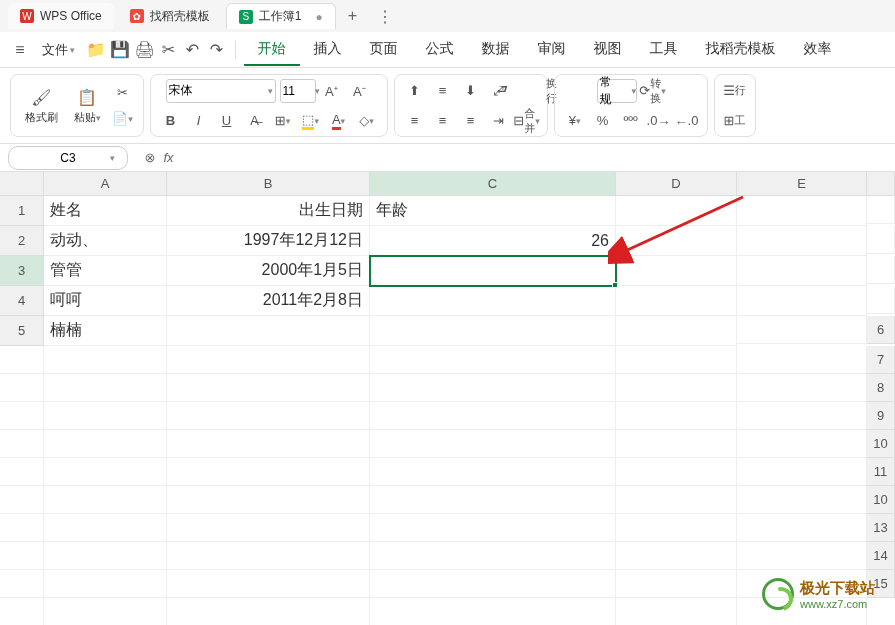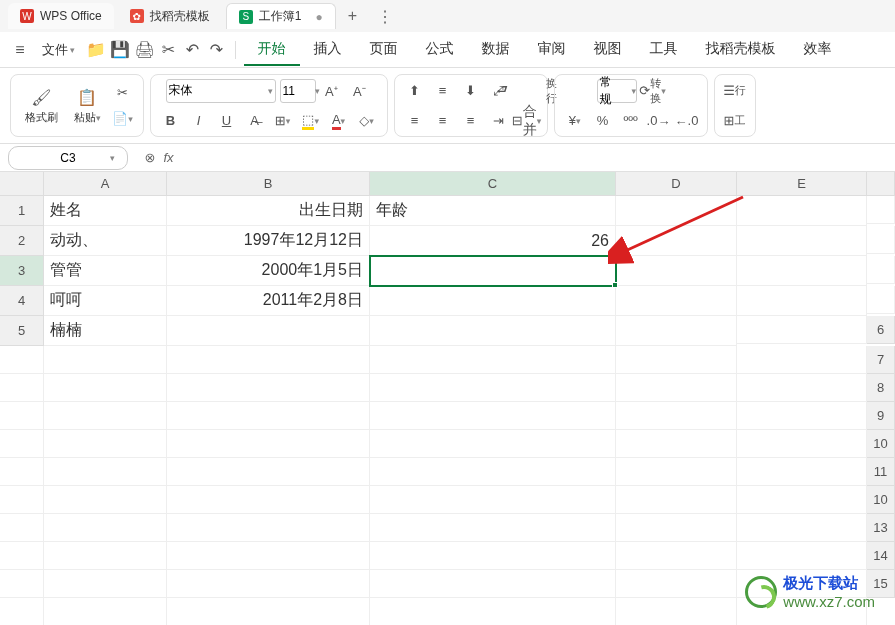--- a/index.html
+++ b/index.html
@@ -44,22 +44,22 @@
     .cell{height:28px;border-right:1px solid #eee;border-bottom:1px solid #eee;padding:2px 6px;font-size:16px;color:#333;display:flex;align-items:center;font-family:"SimSun",serif;}
     .cell.right{justify-content:flex-end;}
     .cell.data-row{height:30px;}
     .selected-cell{outline:2px solid #0a7d3c;outline-offset:-1px;position:relative;}
     .fill-handle{position:absolute;right:-3px;bottom:-3px;width:6px;height:6px;background:#0a7d3c;border:1px solid #fff;}
     .arrow-overlay{position:absolute;pointer-events:none;}
     .watermark{position:absolute;right:20px;bottom:15px;display:flex;align-items:center;gap:6px;}
     .wm-logo{width:32px;height:32px;border-radius:50%;border:3px solid #4a9d3f;position:relative;}
     .wm-logo::before{content:"";position:absolute;left:4px;top:6px;width:16px;height:16px;border:4px solid transparent;border-top-color:#7ec850;border-right-color:#7ec850;border-radius:50%;transform:rotate(30deg);}
     .wm-txt{display:flex;flex-direction:column;}
-    .wm-t1{font-size:15px;color:#1d4ed8;font-weight:bold;}
-    .wm-t2{font-size:15px;color:#4a8c3e;}
+    .wm-t1{font-size:15px;color:#a16207;font-weight:bold;}
+    .wm-t2{font-size:11px;color:#4a8c3e;}
   </style>
 </head>
 <body>
 
 <div class="tabs-bar">
   <div class="tab app">
     <span class="tab-icon" style="background:#d9342a;">W</span>
     <span>WPS Office</span>
   </div>
   <div class="tab">
@@ -156,21 +156,21 @@
         <span class="ribbon-sm">≡</span>
         <span class="ribbon-sm">⬇</span>
         <span class="ribbon-sm">⤢</span>
         <span class="ribbon-sm">⮐<span style="font-size:11px;margin-left:38px;">换行</span></span>
       </div>
       <div class="ribbon-row">
         <span class="ribbon-sm">≡</span>
         <span class="ribbon-sm">≡</span>
         <span class="ribbon-sm">≡</span>
         <span class="ribbon-sm">⇥</span>
-        <span class="ribbon-sm">⊟<span style="font-size:14px;">合并</span><span class="dd-arrow">▾</span></span>
+        <span class="ribbon-sm">⊟<span style="font-size:11px;">合并</span><span class="dd-arrow">▾</span></span>
       </div>
     </div>
   </div>
   <div class="ribbon-group">
     <div class="ribbon-col" style="gap:6px;">
       <div class="ribbon-row">
         <div class="font-sel" style="width:40px;">
             <span>常规</span>
             <span class="dd-arrow">▾</span>
           </div>

